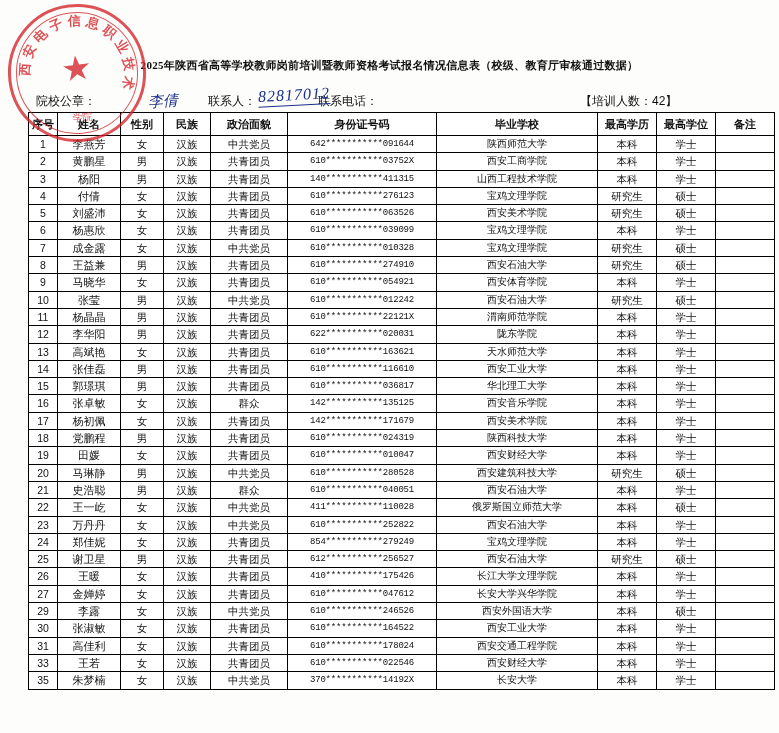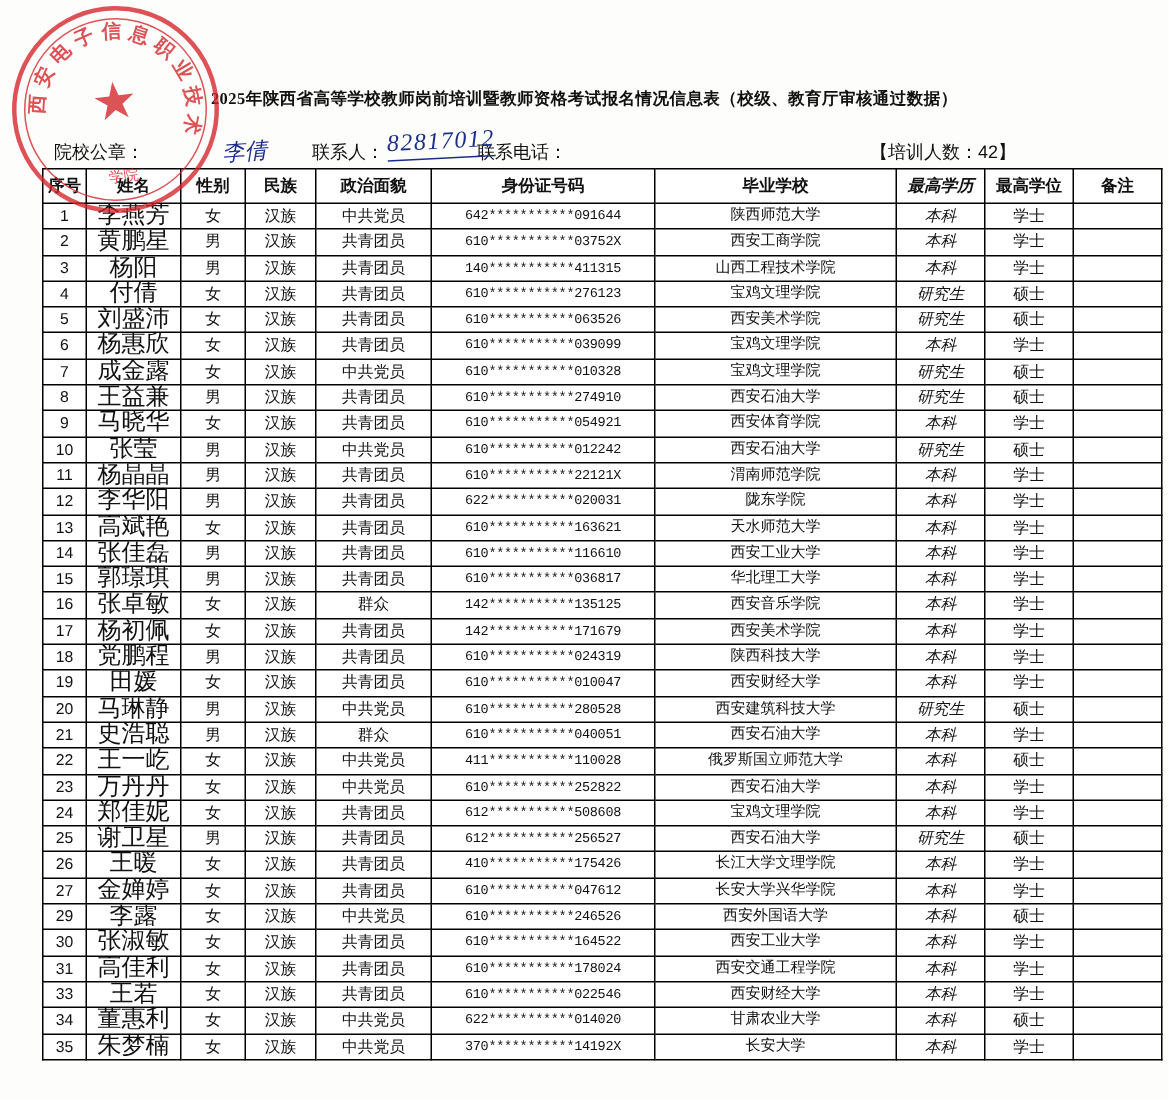--- a/index.html
+++ b/index.html
@@ -120,29 +120,29 @@
     font-size:11px;
     height:22px;
     line-height:22px;
   }
   td.idno{
     font-family:"Liberation Mono","DejaVu Sans Mono",monospace;
     font-size:9px;
     letter-spacing:-0.2px;
   }
   td.school{font-size:10px;}
-  td.name{font-size:16px;}
+  td.name{font-size:11px;}
   .c-seq{width:28px;}
   .c-name{width:62px;}
   .c-sex{width:42px;}
   .c-nation{width:46px;}
   .c-pol{width:76px;}
   .c-id{width:148px;}
   .c-school{width:160px;}
-  .c-edu{width:58px;font-style:italic;}
+  .c-edu{width:58px;}
   .c-deg{width:58px;}
   .c-note{width:58px;}
 </style>
 </head>
 <body>
 
 <div class="page">
 
   <div class="stamp">
     <div class="ring2"></div>
@@ -468,21 +468,21 @@
           <td class="c-edu">本科</td>
           <td class="c-deg">学士</td>
           <td class="c-note"></td>
         </tr>
         <tr>
           <td class="c-seq">24</td>
           <td class="c-name name">郑佳妮</td>
           <td class="c-sex">女</td>
           <td class="c-nation">汉族</td>
           <td class="c-pol">共青团员</td>
-          <td class="c-id idno">612***********508608</td>
+          <td class="c-id idno">854***********279249</td>
           <td class="c-school school">宝鸡文理学院</td>
           <td class="c-edu">本科</td>
           <td class="c-deg">学士</td>
           <td class="c-note"></td>
         </tr>
         <tr>
           <td class="c-seq">25</td>
           <td class="c-name name">谢卫星</td>
           <td class="c-sex">男</td>
           <td class="c-nation">汉族</td>
@@ -559,32 +559,20 @@
           <td class="c-sex">女</td>
           <td class="c-nation">汉族</td>
           <td class="c-pol">共青团员</td>
           <td class="c-id idno">610***********022546</td>
           <td class="c-school school">西安财经大学</td>
           <td class="c-edu">本科</td>
           <td class="c-deg">学士</td>
           <td class="c-note"></td>
         </tr>
         <tr>
-          <td class="c-seq">34</td>
-          <td class="c-name name">董惠利</td>
-          <td class="c-sex">女</td>
-          <td class="c-nation">汉族</td>
-          <td class="c-pol">中共党员</td>
-          <td class="c-id idno">622***********014020</td>
-          <td class="c-school school">甘肃农业大学</td>
-          <td class="c-edu">本科</td>
-          <td class="c-deg">硕士</td>
-          <td class="c-note"></td>
-        </tr>
-        <tr>
           <td class="c-seq">35</td>
           <td class="c-name name">朱梦楠</td>
           <td class="c-sex">女</td>
           <td class="c-nation">汉族</td>
           <td class="c-pol">中共党员</td>
           <td class="c-id idno">370***********14192X</td>
           <td class="c-school school">长安大学</td>
           <td class="c-edu">本科</td>
           <td class="c-deg">学士</td>
           <td class="c-note"></td>

